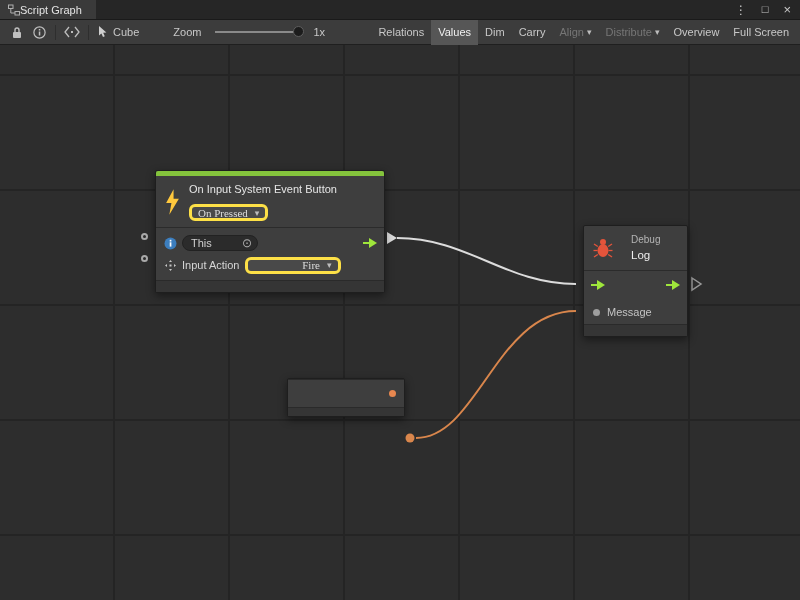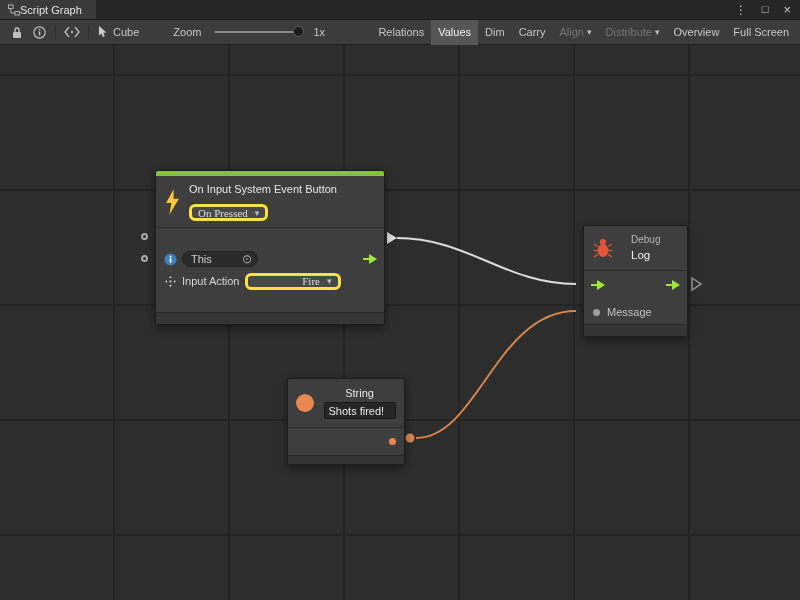--- a/index.html
+++ b/index.html
@@ -44,21 +44,21 @@
   .node-footer { height: 12px; background: #353535; border-top: 1px solid #2A2A2A; }
   .node-title { color: #E6E6E6; }
   .dropdown { display: inline-flex; align-items: center; gap: 7px; height: 17px; padding: 0 6px; background: #494949; border: 3px solid #fde047; border-radius: 6px; color: #DCDCDC; font-family: Liberation Serif, serif; }
   .dd-arrow { font-size: 9px; color: #BDBDBD; }
 
   
   .green-strip { height: 5px; background: #84C33C; border-radius: 2px 2px 0 0; }
   .ev-header { display: flex; align-items: center; gap: 8px; padding: 6px 8px; }
   .ev-col { display: flex; flex-direction: column; gap: 8px; }
   .ev-col .node-title { line-height: 14px; }
-  .rows { border-top: 1px solid #2B2B2B; padding: 20px 0; }
+  .rows { border-top: 1px solid #2B2B2B; padding: 4px 0; }
   .row { display: flex; align-items: center; gap: 5px; height: 22px; padding: 0 6px 0 8px; }
   .pill { display: inline-flex; align-items: center; justify-content: space-between; width: 76px; height: 16px; background: #2B2B2B; border: 1px solid #222; border-radius: 9px; padding: 0 5px 0 8px; color: #CFCFCF; }
   .picker-glyph { color: #ABABAB; font-size: 12px; line-height: 1; }
   .flow-out { margin-left: auto; display: flex; align-items: center; }
   .row-label { color: #D6D6D6; }
   .dd-fire { width: 96px; justify-content: flex-end; }
   .port-circle { position: absolute; left: -15px; width: 7px; height: 7px; border: 2px solid #A9A9A9; border-radius: 50%; background: transparent; }
 
   
   .dbg-header { display: flex; align-items: center; gap: 18px; padding: 7px 9px; height: 44px; }
@@ -268,26 +268,19 @@
       </span>
     </div>
     <div class="msg-row">
       <span class="msg-dot"></span>
       <span class="msg-label">Message</span>
     </div>
     <div class="node-footer"></div>
   </div>
 
   <div class="node" style="left:287px; top:333px; width:118px;">
-    <div class="str-header">
-      <span class="str-circle"></span>
-      <div class="str-col">
-        <span class="node-title">String</span>
-        <input class="str-input" type="text" value="Shots fired!" style="">
-      </div>
-    </div>
     <div class="str-body">
       <span class="str-port-dot"></span>
     </div>
     <div class="str-footer"></div>
   </div>
 
 </div>
 
 </body></html>

